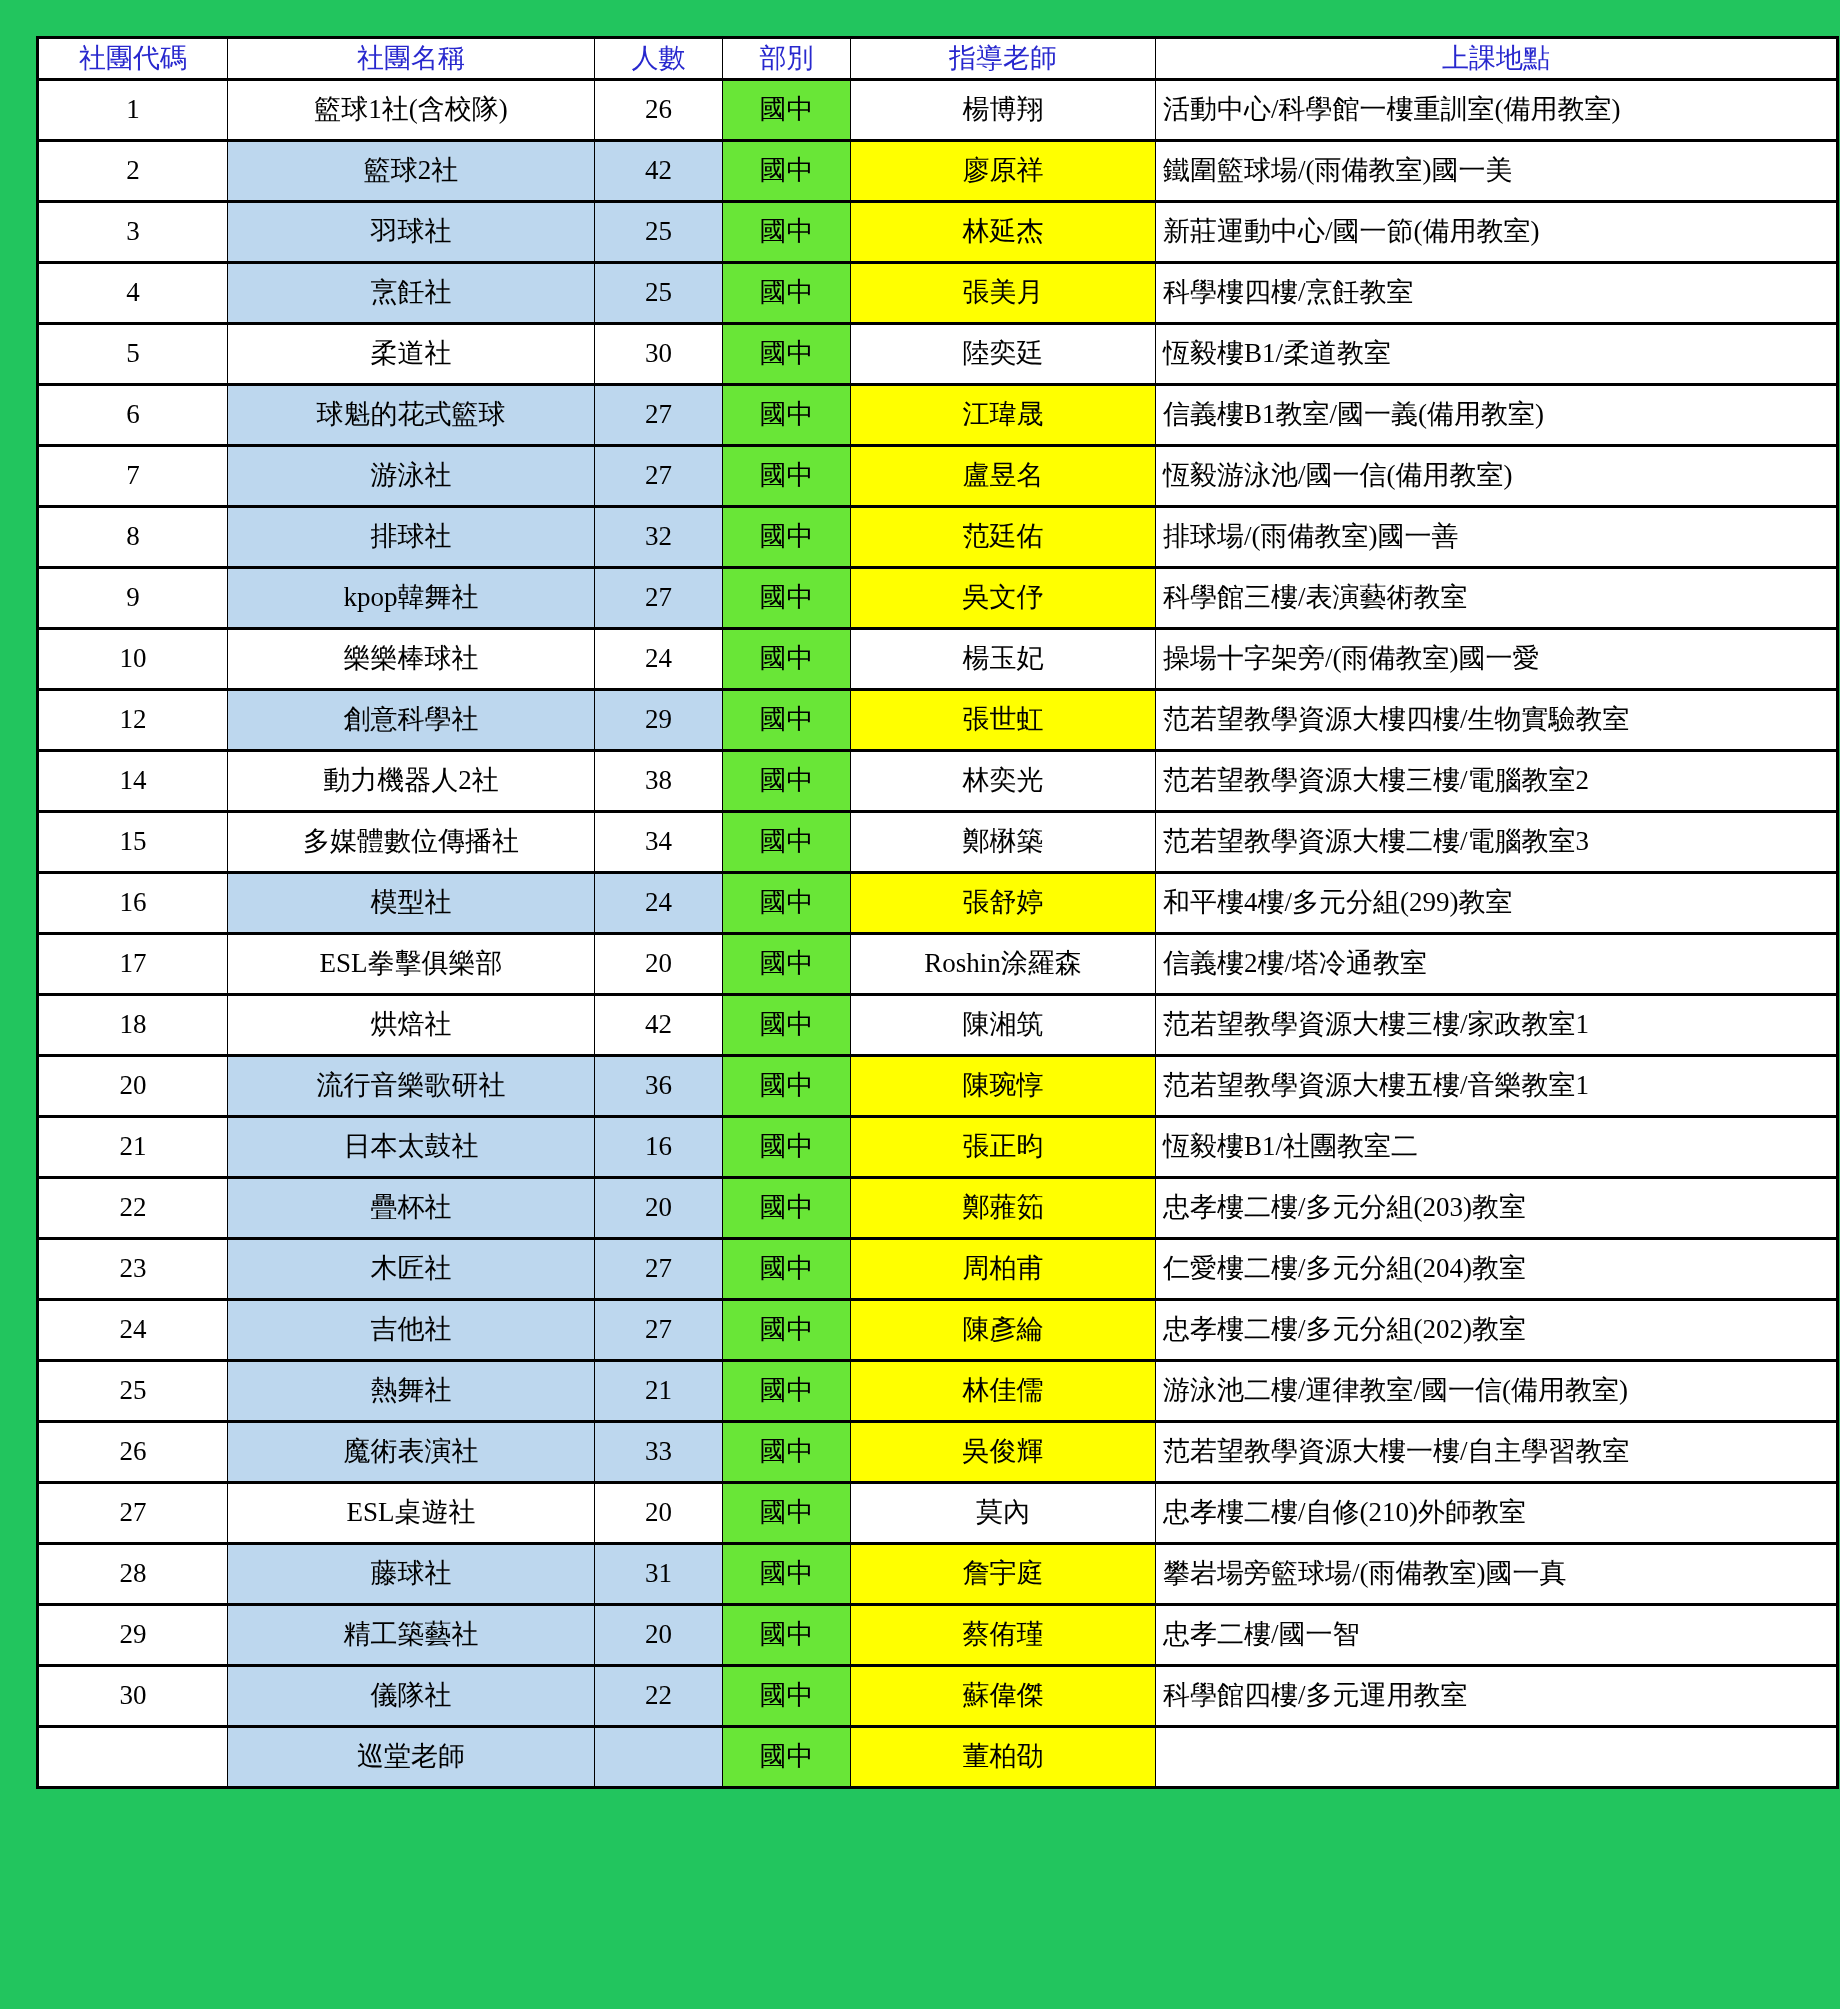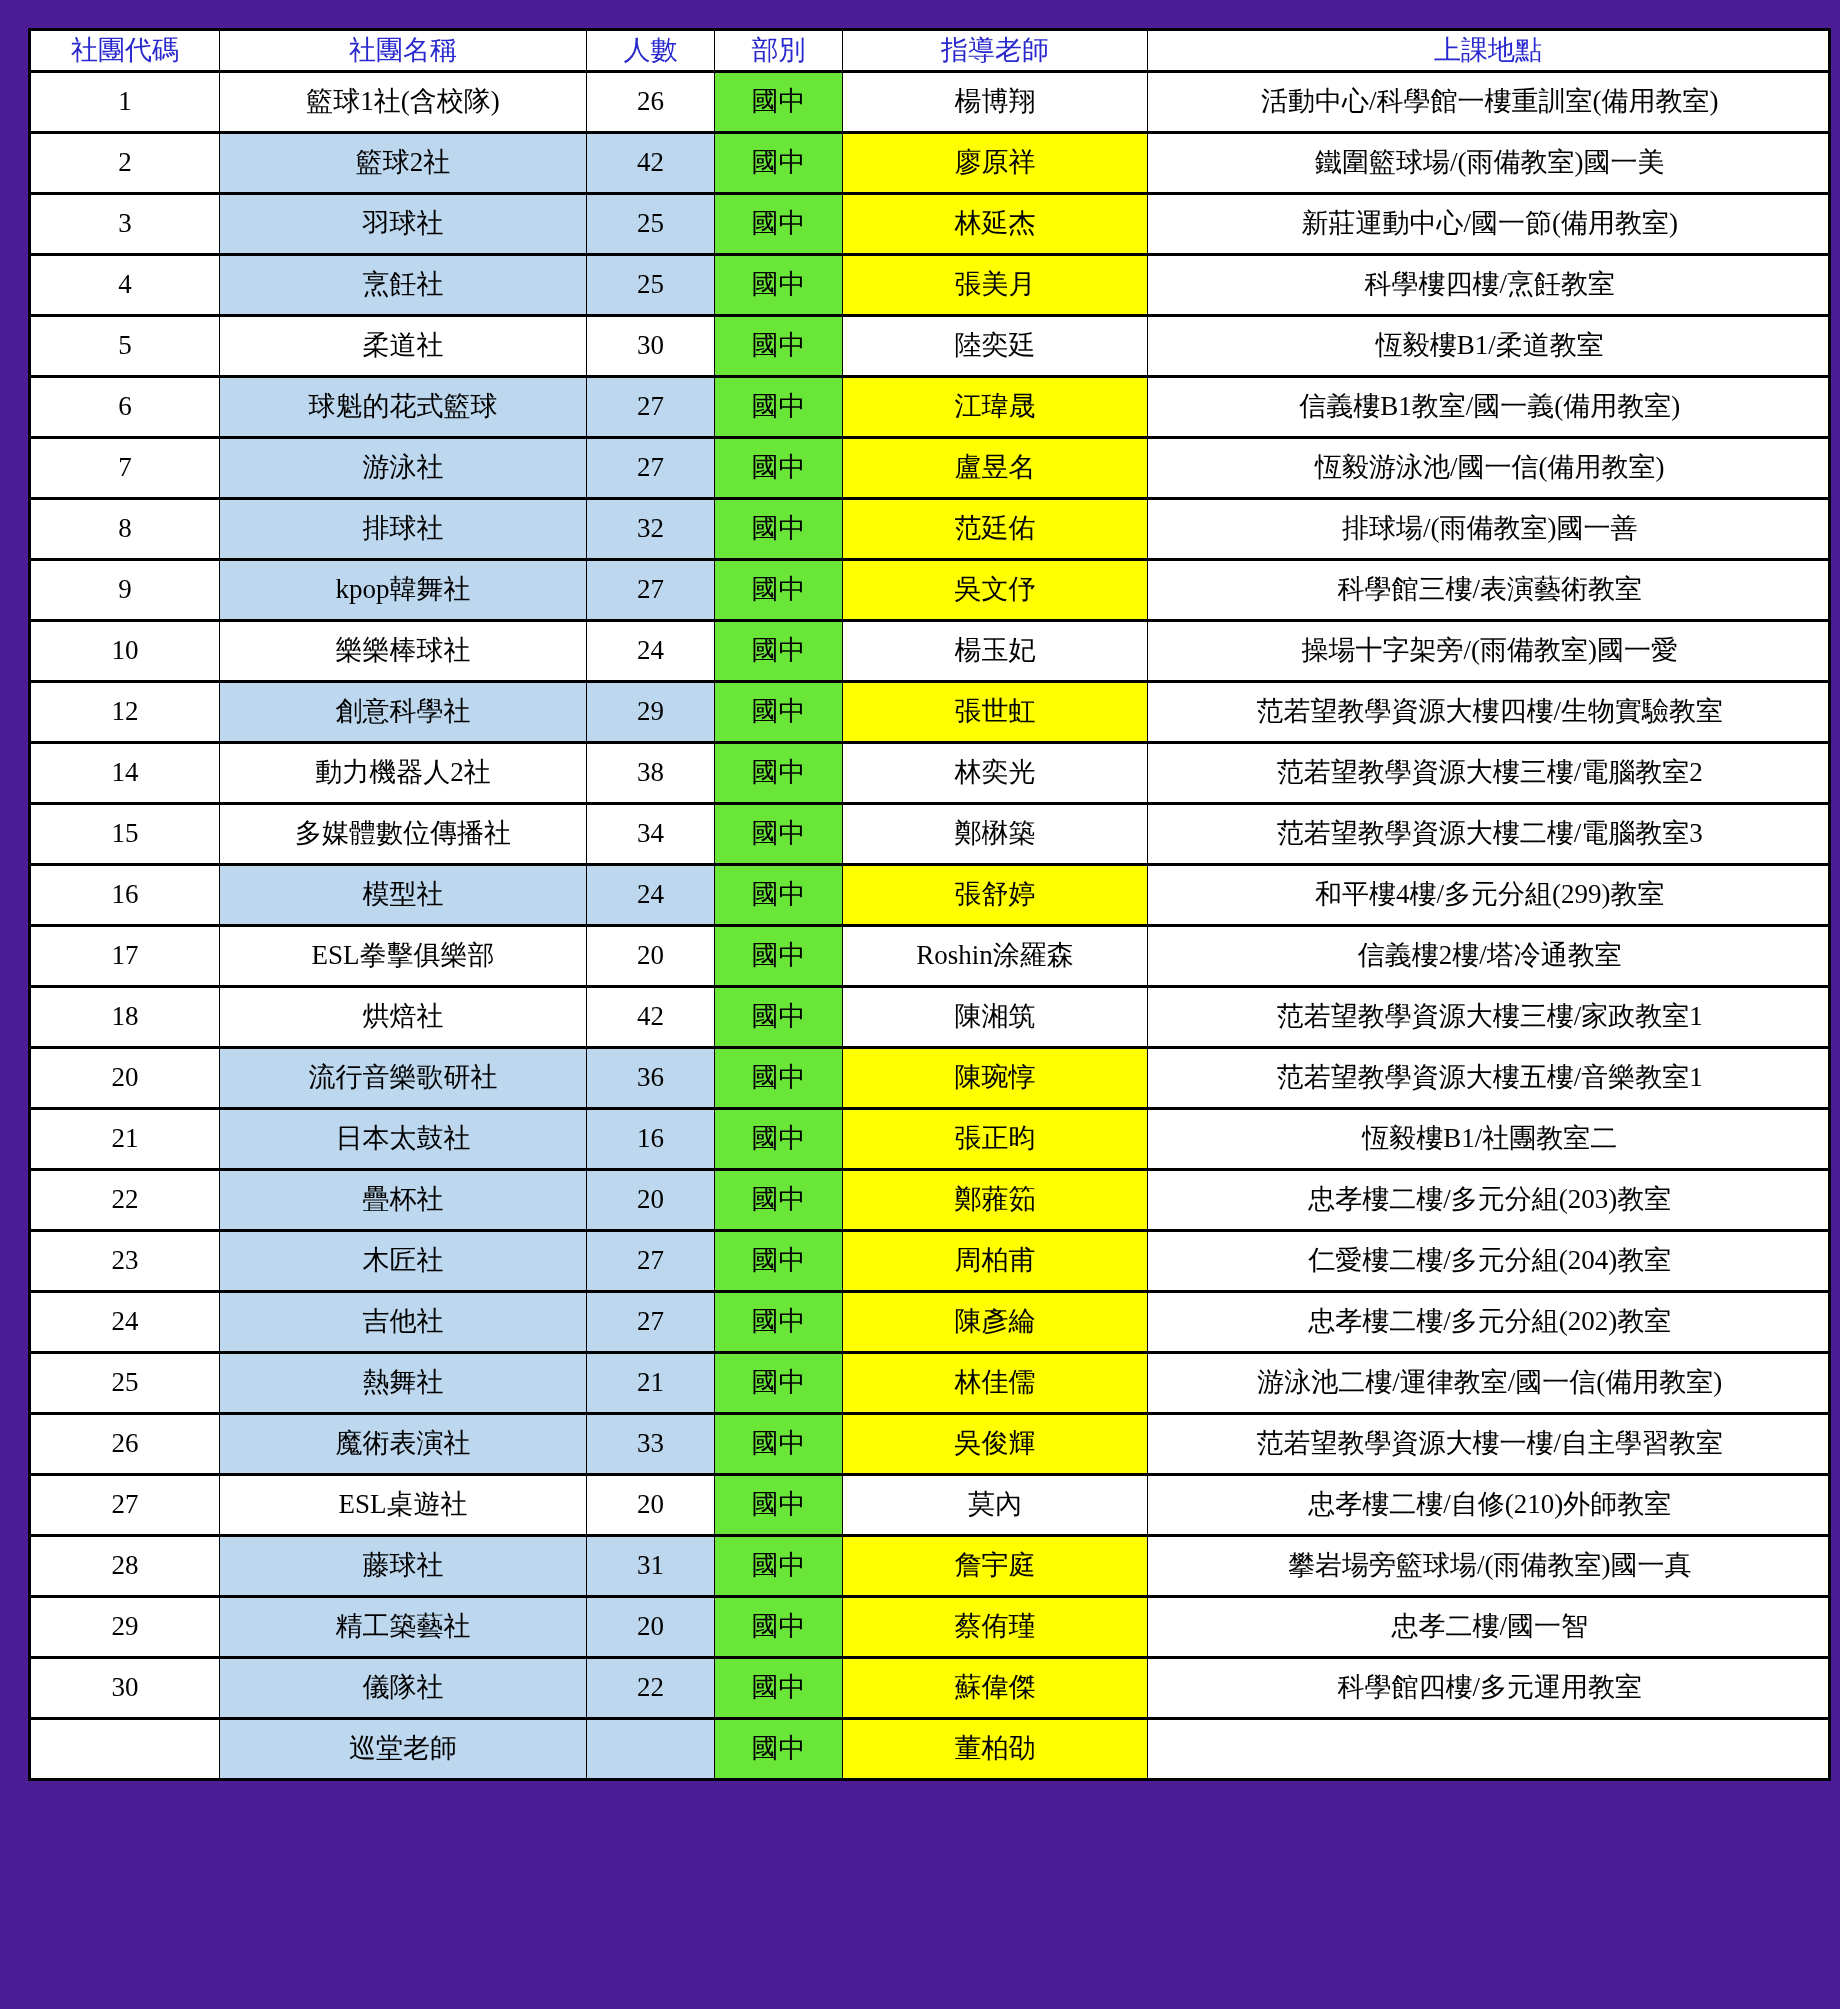--- a/index.html
+++ b/index.html
@@ -5,22 +5,22 @@
   html, body {
     margin: 0;
     padding: 0;
     background: #ffffff;
     font-family: "Liberation Serif", "DejaVu Serif", serif;
   }
   .sheet {
     width: 1841px;
     height: 2009px;
     box-sizing: border-box;
-    padding: 28px;
-    background: #4c1d95;
+    padding: 36px;
+    background: #22c55e;
   }
   table.club-table {
     border-collapse: collapse;
     table-layout: fixed;
     width: 1800px;
     border: 3.5px solid #000000;
   }
   .club-table th,
   .club-table td {
     border-left: 1.8px solid #000000;
@@ -42,21 +42,21 @@
   .club-table thead th {
     font-weight: normal;
     color: var(--header-text);
     background: #ffffff;
   }
   .club-table tbody td.col-division { background: var(--division-green); }
   .club-table tbody tr.hl td.col-name,
   .club-table tbody tr.hl td.col-count { background: var(--highlight-blue); }
   .club-table tbody tr.hl td.col-teacher { background: var(--teacher-yellow); }
   .club-table td.col-location {
-    text-align: center;
+    text-align: left;
     padding-left: 7px;
   }
 </style>
 </head>
 <body>
 
 <div class="sheet">
   <table class="club-table">
     <colgroup>
       <col style="width:190px">

